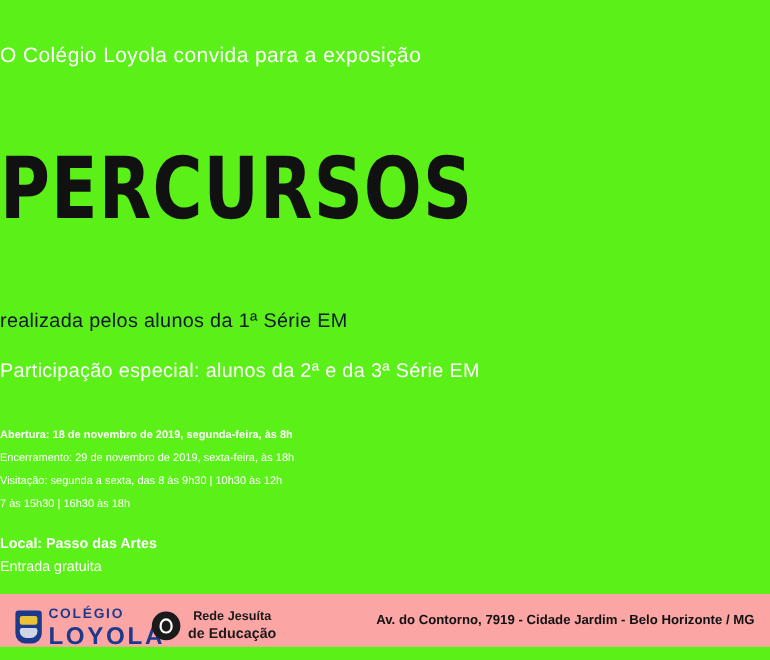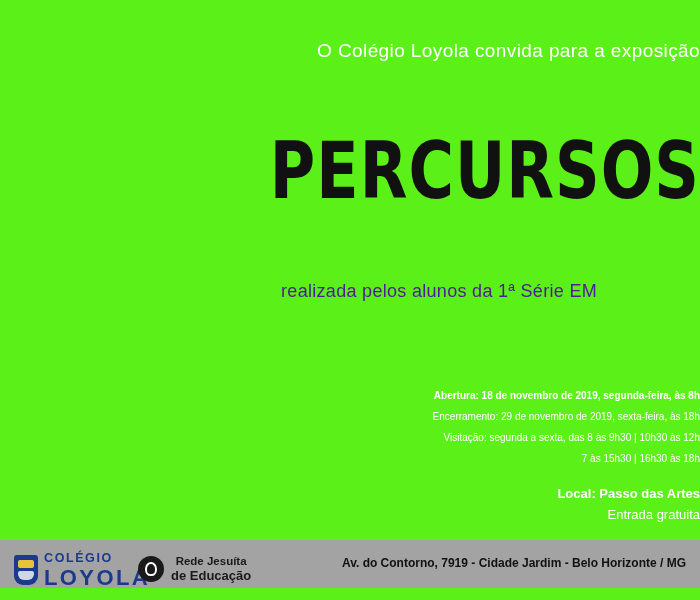--- a/index.html
+++ b/index.html
@@ -20,21 +20,21 @@
     background: #5cf019;
     box-sizing: border-box;
   }
   .green-area {
     position: absolute;
     left: 0;
     top: 0;
     width: 700px;
     height: 540px;
     background: #5cf019;
-    text-align: right;
+    text-align: left;
   }
   .invite-line {
     position: absolute;
     top: 40px;
     left: 0;
     width: 700px;
     font-size: 19px;
     color: #ffffff;
     letter-spacing: 0.4px;
     font-weight: 400;
@@ -52,21 +52,21 @@
     font-family: "DejaVu Sans", sans-serif;
     transform: scaleY(1.25);
     transform-origin: center top;
   }
   .sub1 {
     position: absolute;
     top: 281px;
     left: 0;
     width: 597px;
     font-size: 18px;
-    color: #4c1d95;
+    color: #0f172a;
     letter-spacing: 0.3px;
   }
   .sub2 {
     position: absolute;
     top: 327px;
     left: 0;
     width: 700px;
     font-size: 18px;
     color: #ffffff;
     letter-spacing: 0.3px;
@@ -94,21 +94,21 @@
   }
   .local-block .bold {
     font-weight: bold;
   }
   .footer {
     position: absolute;
     left: 0;
     top: 540px;
     width: 700px;
     height: 48px;
-    background: #a3a3a3;
+    background: #fca5a5;
   }
   .footer-inner {
     position: relative;
     width: 700px;
     height: 60px;
   }
   .logo-loyola {
     position: absolute;
     left: 14px;
     top: 12px;
@@ -214,20 +214,21 @@
   }
 </style>
 </head>
 <body>
 
 <div class="poster">
   <div class="green-area">
     <div class="invite-line">O Colégio Loyola convida para a exposição</div>
     <div class="title">PERCURSOS</div>
     <div class="sub1">realizada pelos alunos da 1ª Série EM</div>
+    <div class="sub2">Participação especial: alunos da 2ª e da 3ª Série EM</div>
 
     <div class="details">
       <div class="bold">Abertura: 18 de novembro de 2019, segunda-feira, às 8h</div>
       <div>Encerramento: 29 de novembro de 2019, sexta-feira, às 18h</div>
       <div>Visitação: segunda a sexta, das 8 às 9h30  |  10h30 às 12h</div>
       <div>7 às 15h30  |  16h30 às 18h</div>
     </div>
 
     <div class="local-block">
       <div class="bold">Local: Passo das Artes</div>

